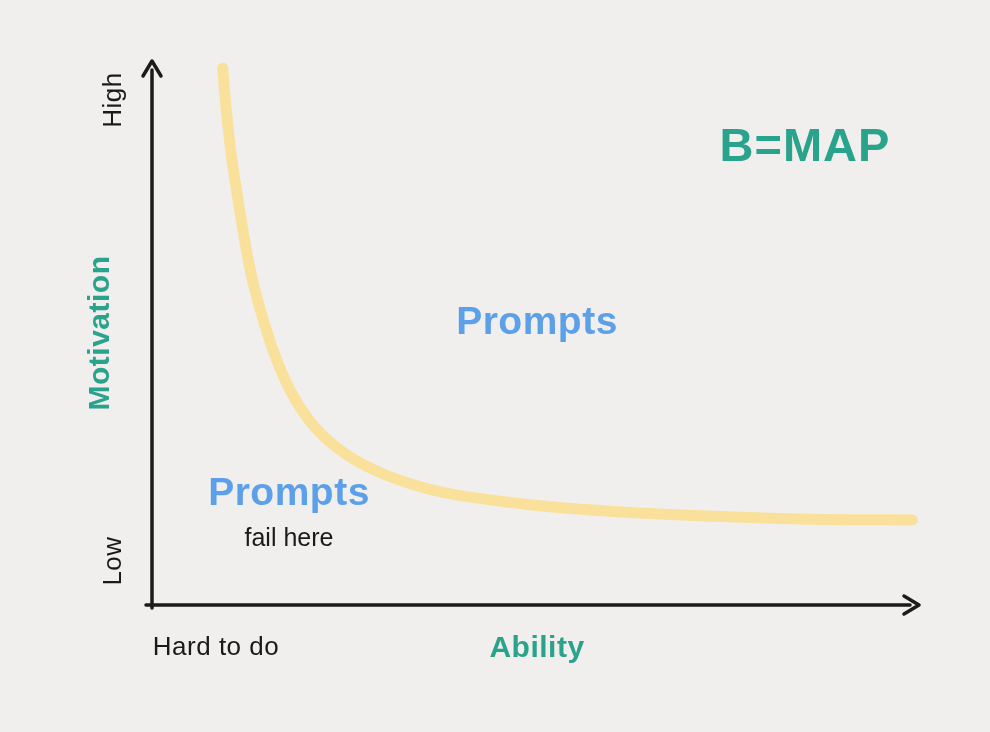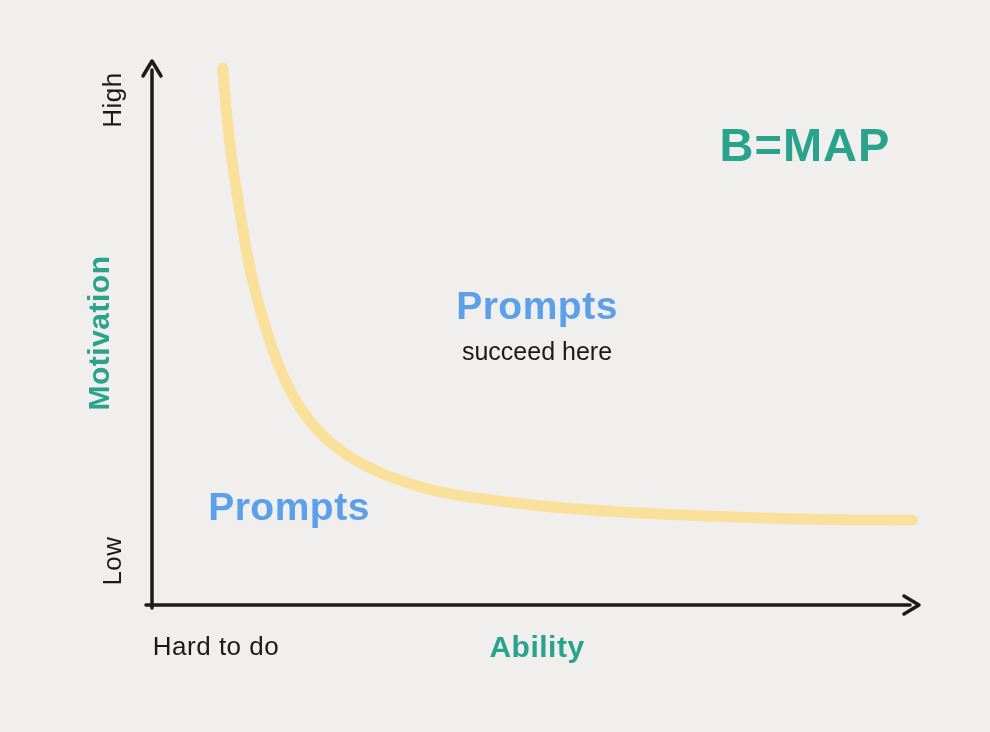--- a/index.html
+++ b/index.html
@@ -91,20 +91,20 @@
 
   <div class="label tick-label vertical" style="left:112px;top:100px;">High</div>
   <div class="label axis-title vertical" style="left:99px;top:333px;">Motivation</div>
   <div class="label tick-label vertical" style="left:112px;top:561px;">Low</div>
 
   <div class="label axis-title center" style="left:537px;top:647px;">Ability</div>
   <div class="label tick-label center" style="left:216px;top:646px;">Hard to do</div>
 
   <div class="annotation" style="left:537px;top:325px;">
     <div class="ann-title">Prompts</div>
-    <div class="ann-subtitle">succeed here</div>
   </div>
 
   <div class="annotation" style="left:289px;top:511px;">
     <div class="ann-title">Prompts</div>
+    <div class="ann-subtitle">fail here</div>
   </div>
 
 </div>
 
 </body></html>

